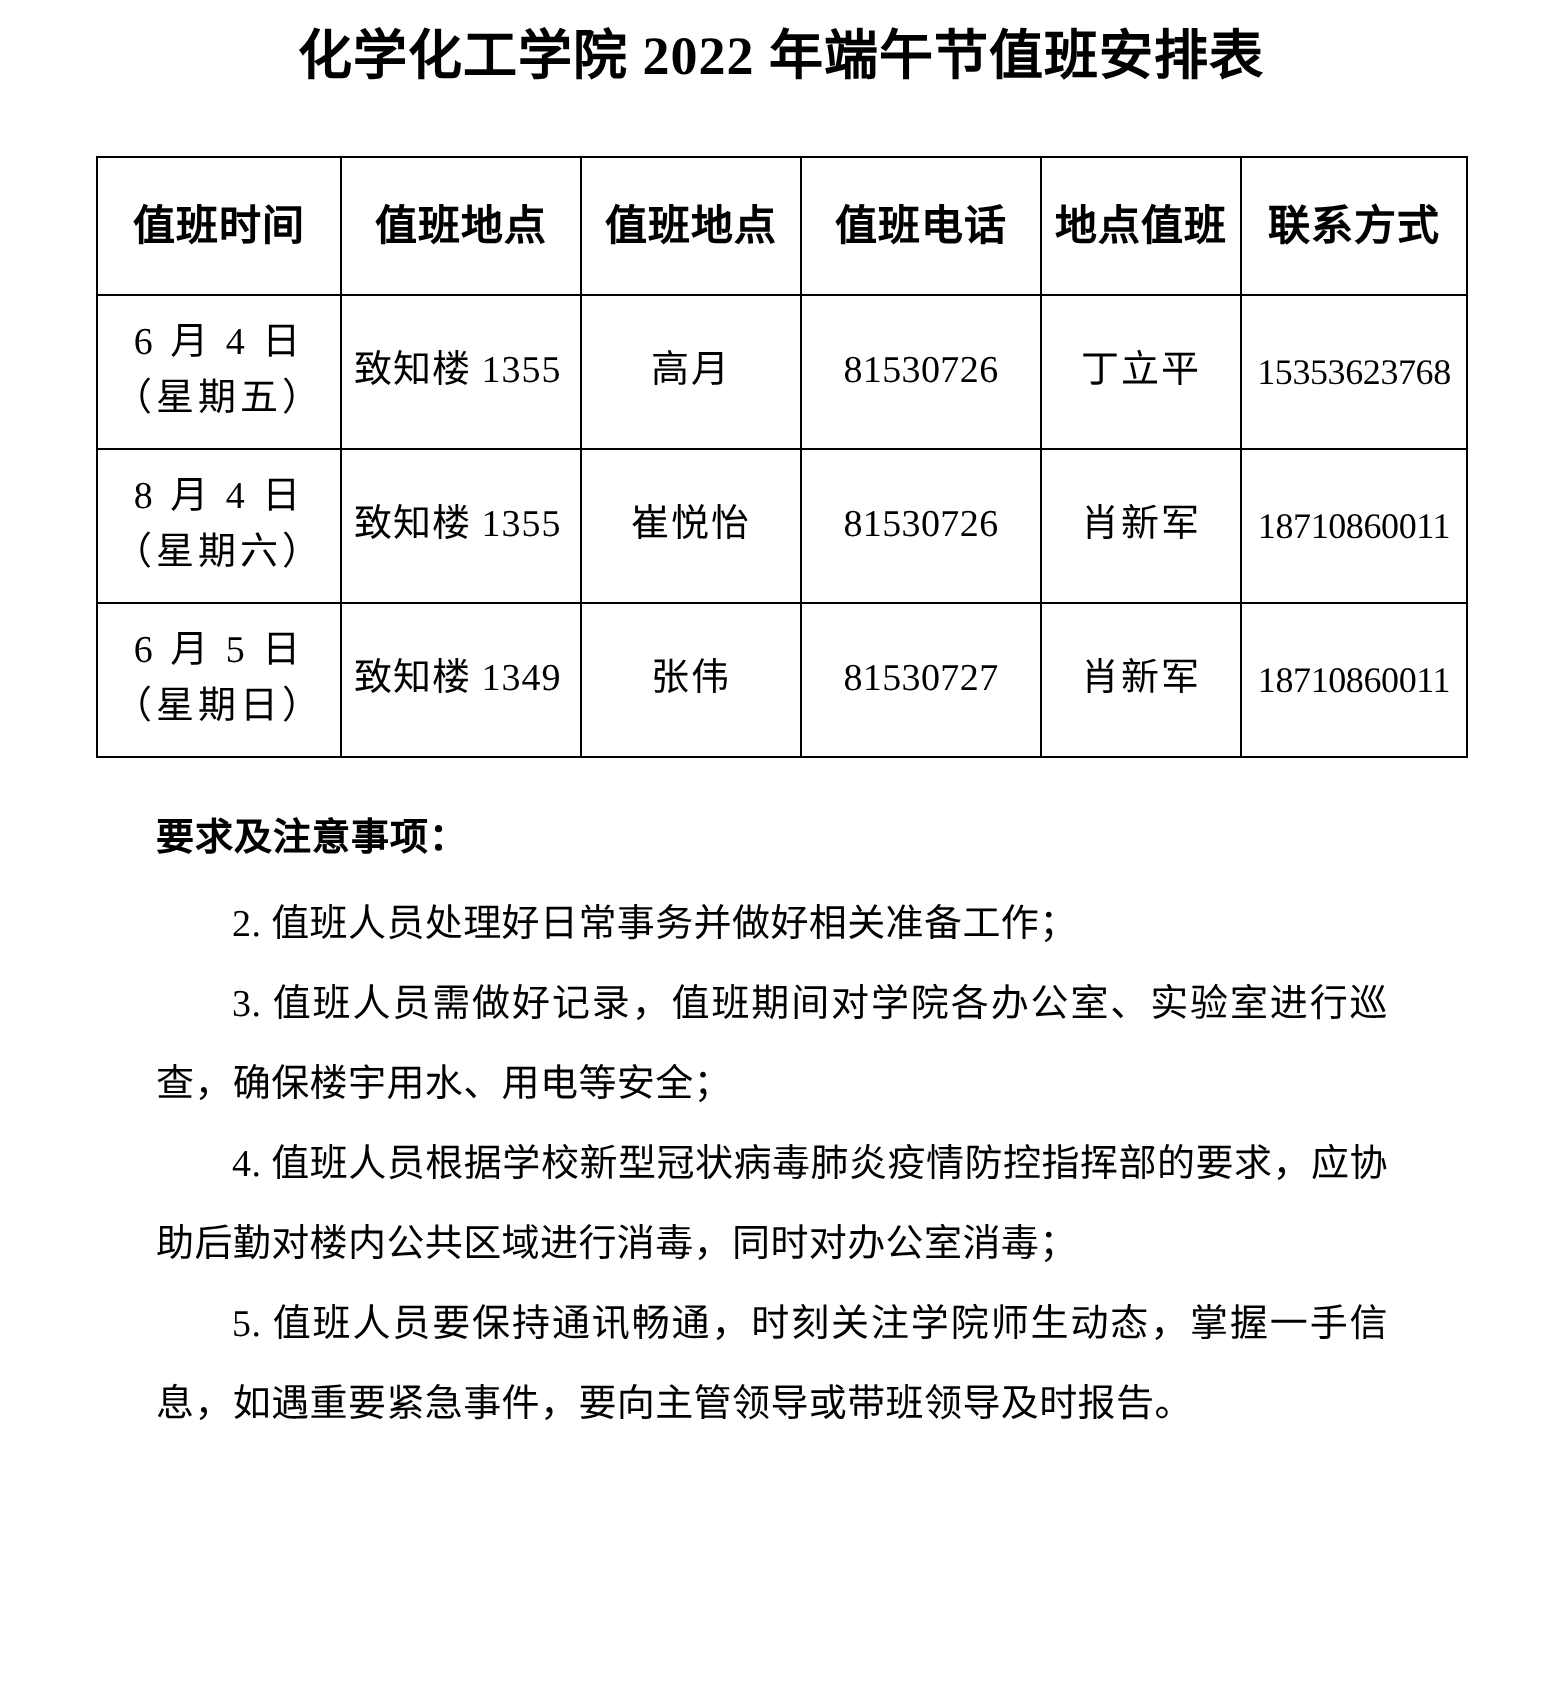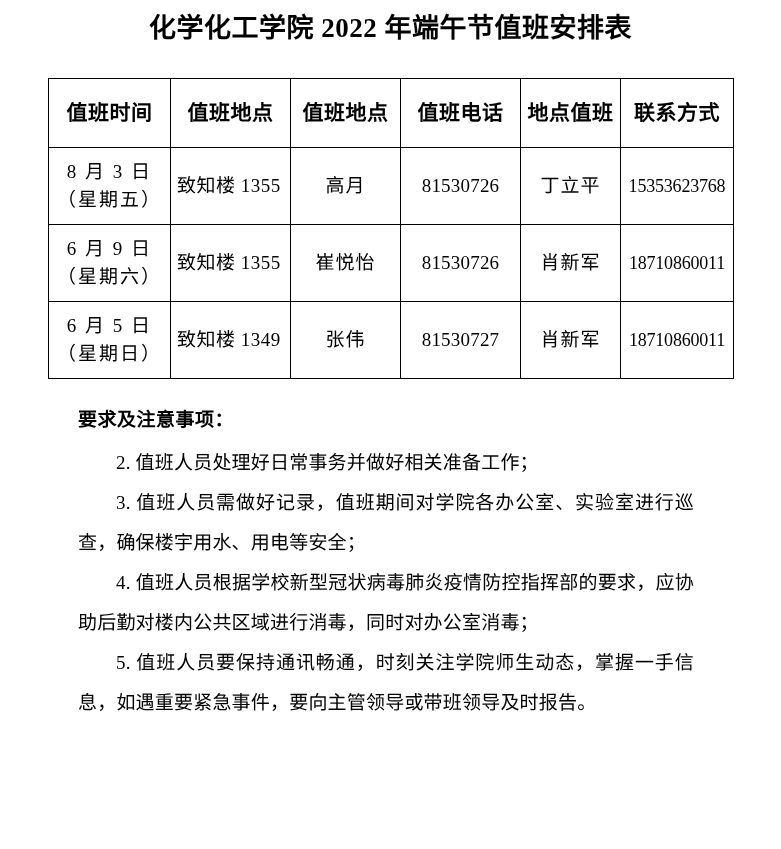--- a/index.html
+++ b/index.html
@@ -157,36 +157,36 @@
         <th>值班地点</th>
         <th>值班地点</th>
         <th>值班电话</th>
         <th>地点值班</th>
         <th>联系方式</th>
       </tr>
     </thead>
     <tbody>
       <tr>
         <td>
-          <span class="cell-date">8 月 3 日</span>
+          <span class="cell-date">6 月 4 日</span>
           <span class="cell-date d-week">（星期五）</span>
         </td>
         <td>
             <span class="cell-place">致知楼 1355</span>
           </td>
         <td class="cell-person">高月</td>
         <td class="cell-phone">81530726</td>
         <td class="cell-leader">丁立平</td>
         <td>
             <span class="cell-contact">15353623768</span>
           </td>
       </tr>
       <tr>
         <td>
-          <span class="cell-date">6 月 9 日</span>
+          <span class="cell-date">8 月 4 日</span>
           <span class="cell-date d-week">（星期六）</span>
         </td>
         <td>
             <span class="cell-place">致知楼 1355</span>
           </td>
         <td class="cell-person">崔悦怡</td>
         <td class="cell-phone">81530726</td>
         <td class="cell-leader">肖新军</td>
         <td>
             <span class="cell-contact">18710860011</span>

